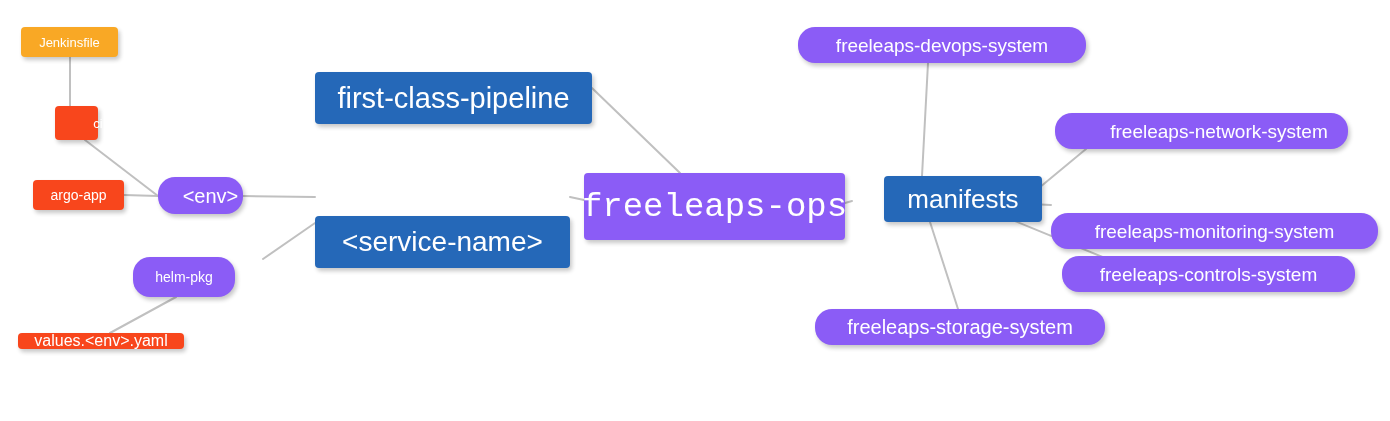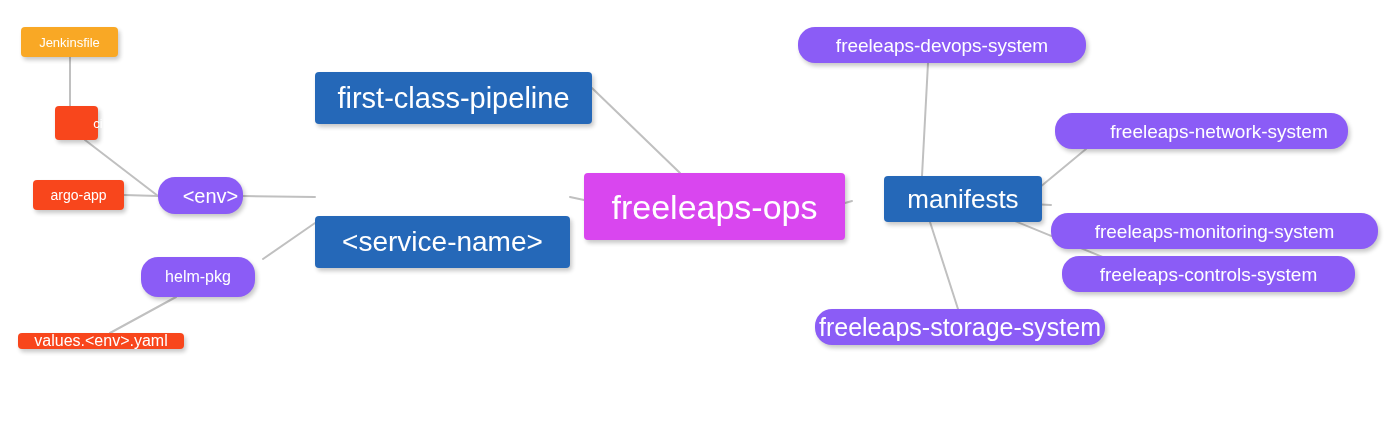--- a/index.html
+++ b/index.html
@@ -12,21 +12,21 @@
     display:flex;align-items:center;justify-content:center;
     box-sizing:border-box;
     color:#ffffff;
     border-radius:4px;
     white-space:nowrap;
     line-height:1;
     letter-spacing:0px;
     box-shadow:2px 3px 4px rgba(0,0,0,0.22);
     z-index:2;
   }
-  .n-root{background:#d946ef;}
+  .n-root{background:#8b5cf6;font-family:Liberation Mono, monospace;}
   .n-blue{background:#2568b8;}
   .n-green{background:#8b5cf6;border-radius:17px;}
   .n-red{background:#f8461c;}
   .n-orange{background:#f9a825;}
 </style>
 </head>
 <body>
 
 <div id="canvas">
   <svg id="edges" viewBox="0 0 1390 421" preserveAspectRatio="none" aria-hidden="true">
@@ -43,25 +43,25 @@
       <line x1="1010" y1="212" x2="1086" y2="149" stroke="#c0c0c0" stroke-width="2" stroke-linecap="round"></line>
       <line x1="1010" y1="203" x2="1051" y2="205" stroke="#c0c0c0" stroke-width="2" stroke-linecap="round"></line>
       <line x1="1010" y1="219" x2="1105" y2="258" stroke="#c0c0c0" stroke-width="2" stroke-linecap="round"></line>
       <line x1="930" y1="222" x2="958" y2="309" stroke="#c0c0c0" stroke-width="2" stroke-linecap="round"></line>
     </svg>
   <div id="node-layer">
       <div class="node n-orange" style="left: 21px; top: 27px; width: 97px; height: 30px; font-size: 13px;">Jenkinsfile</div>
       <div class="node n-red" style="left: 55px; top: 106px; width: 30px; height: 34px; font-size: 13px; padding-left: 43px;">ci</div>
       <div class="node n-red" style="left: 33px; top: 180px; width: 91px; height: 30px; font-size: 14px;">argo-app</div>
       <div class="node n-green" style="left: 158px; top: 177px; width: 85px; height: 37px; font-size: 20px; padding-left: 20px;">&lt;env&gt;</div>
-      <div class="node n-green" style="left: 141px; top: 257px; width: 114px; height: 40px; font-size: 16px;">helm-pkg</div>
+      <div class="node n-green" style="left: 133px; top: 257px; width: 102px; height: 40px; font-size: 14px;">helm-pkg</div>
       <div class="node n-red" style="left: 18px; top: 333px; width: 166px; height: 16px; font-size: 16px; text-align: center;">values.&lt;env&gt;.yaml</div>
       <div class="node n-blue" style="left: 315px; top: 36px; width: 277px; height: 52px; font-size: 29px; margin-top: 36px;">first-class-pipeline</div>
       <div class="node n-blue" style="left: 315px; top: 171px; width: 255px; height: 52px; font-size: 28px; margin-top: 45px;">&lt;service-name&gt;</div>
       <div class="node n-root" style="left: 584px; top: 173px; width: 261px; height: 67px; font-size: 34px;">freeleaps-ops</div>
       <div class="node n-blue" style="left: 884px; top: 176px; width: 158px; height: 46px; font-size: 26px;">manifests</div>
       <div class="node n-green" style="left: 798px; top: 27px; width: 288px; height: 36px; font-size: 19px;">freeleaps-devops-system</div>
       <div class="node n-green" style="left: 1055px; top: 113px; width: 293px; height: 36px; font-size: 19px; padding-left: 35px;">freeleaps-network-system</div>
       <div class="node n-green" style="left: 1051px; top: 187px; width: 327px; height: 36px; font-size: 19px; margin-top: 26px;">freeleaps-monitoring-system</div>
       <div class="node n-green" style="left: 1062px; top: 256px; width: 293px; height: 36px; font-size: 19px;">freeleaps-controls-system</div>
-      <div class="node n-green" style="left: 815px; top: 309px; width: 290px; height: 36px; font-size: 25px;">freeleaps-storage-system</div>
+      <div class="node n-green" style="left: 815px; top: 309px; width: 290px; height: 36px; font-size: 20px;">freeleaps-storage-system</div>
     </div>
 </div>
 
 </body></html>

